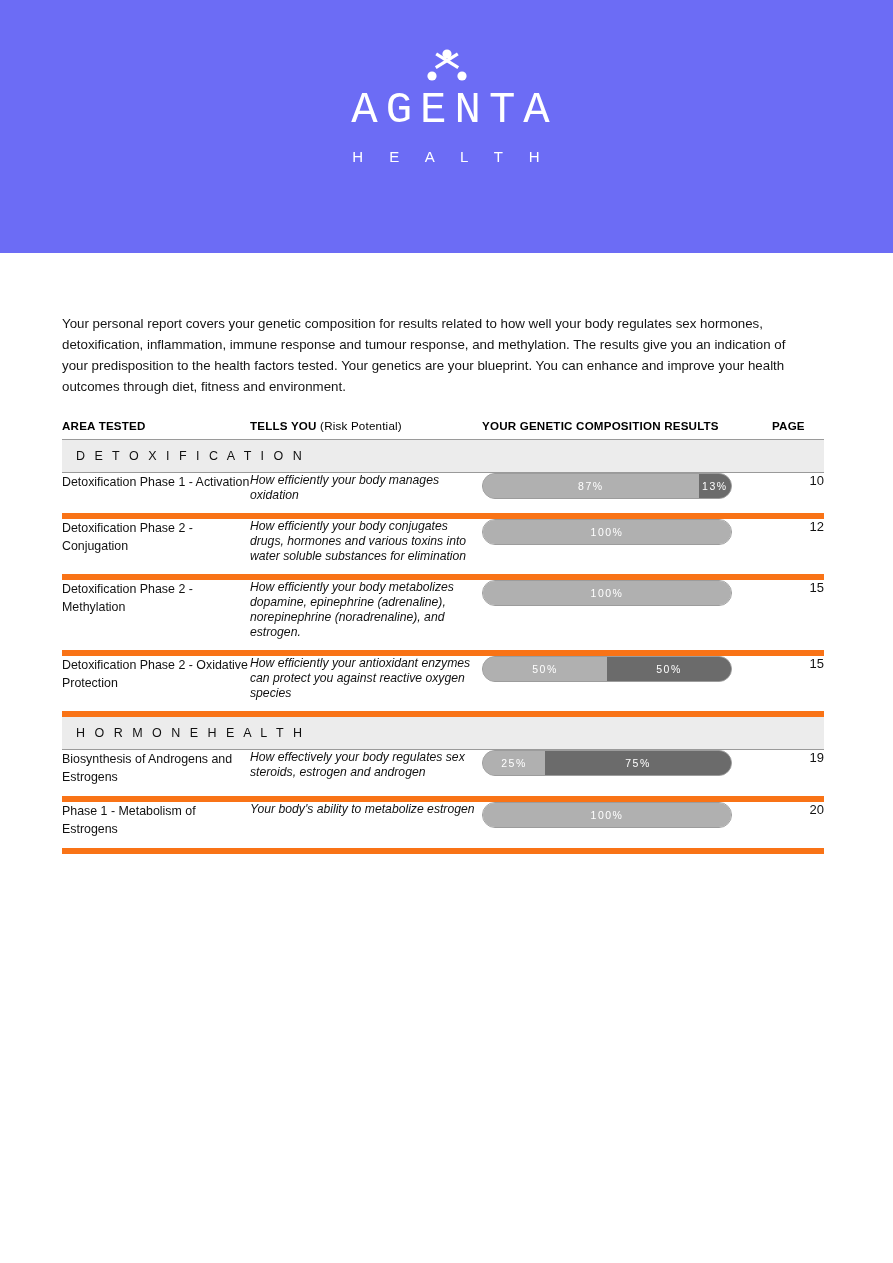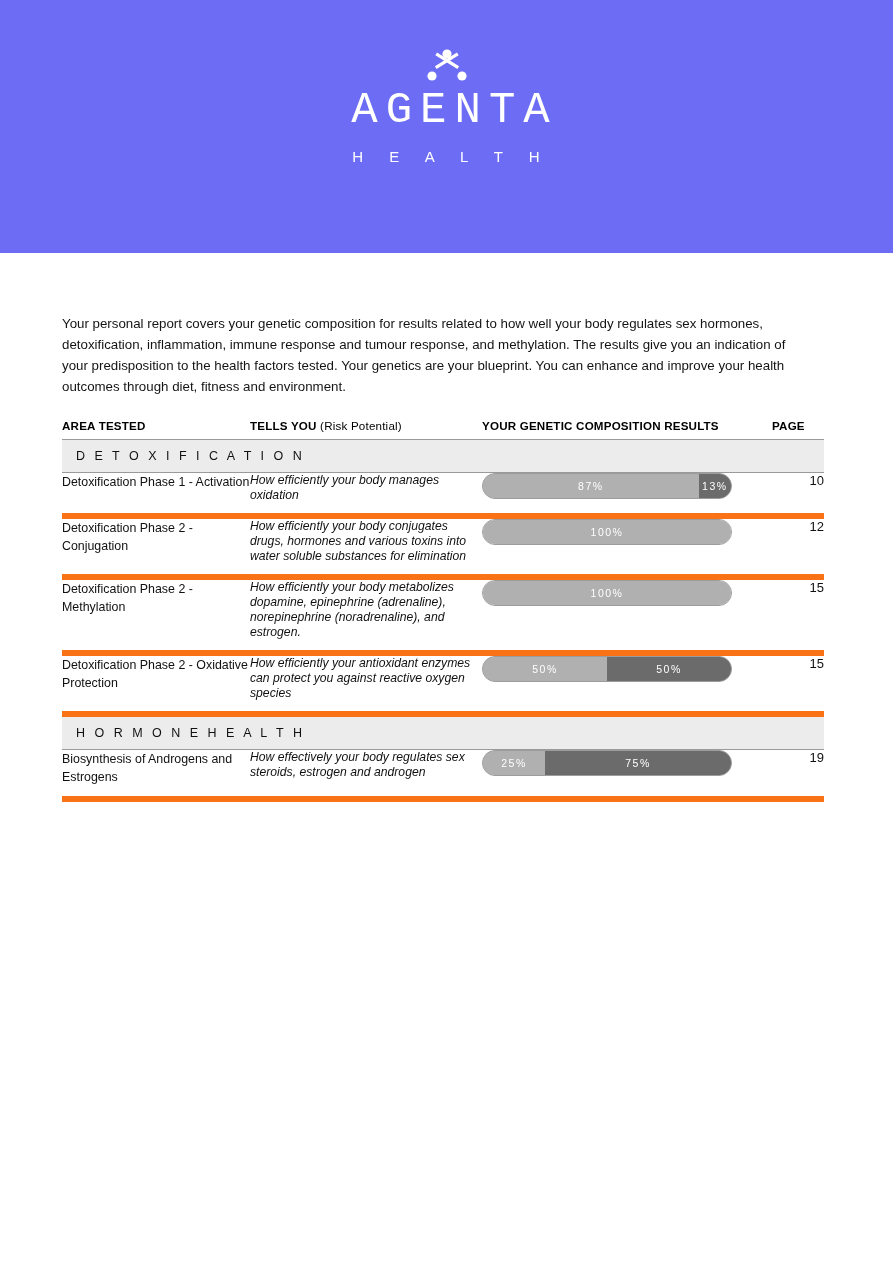--- a/index.html
+++ b/index.html
@@ -232,15 +232,25 @@
           <td class="area">Biosynthesis of Androgens and Estrogens</td>
           <td class="tells">How effectively your body regulates sex steroids, estrogen and androgen</td>
           <td class="result">
             <div class="bar">
               <div class="seg light" style="width: 25%;">25%</div>
               <div class="seg dark" style="width: 75%;">75%</div>
             </div>
           </td>
           <td class="page">19</td>
         </tr>
+        <tr class="data-row">
+          <td class="area">Phase 1 - Metabolism of Estrogens</td>
+          <td class="tells">Your body's ability to metabolize estrogen</td>
+          <td class="result">
+            <div class="bar">
+              <div class="seg light" style="width: 100%;">100%</div>
+            </div>
+          </td>
+          <td class="page">20</td>
+        </tr>
       </tbody>
   </table>
 </div>
 
 </body></html>

